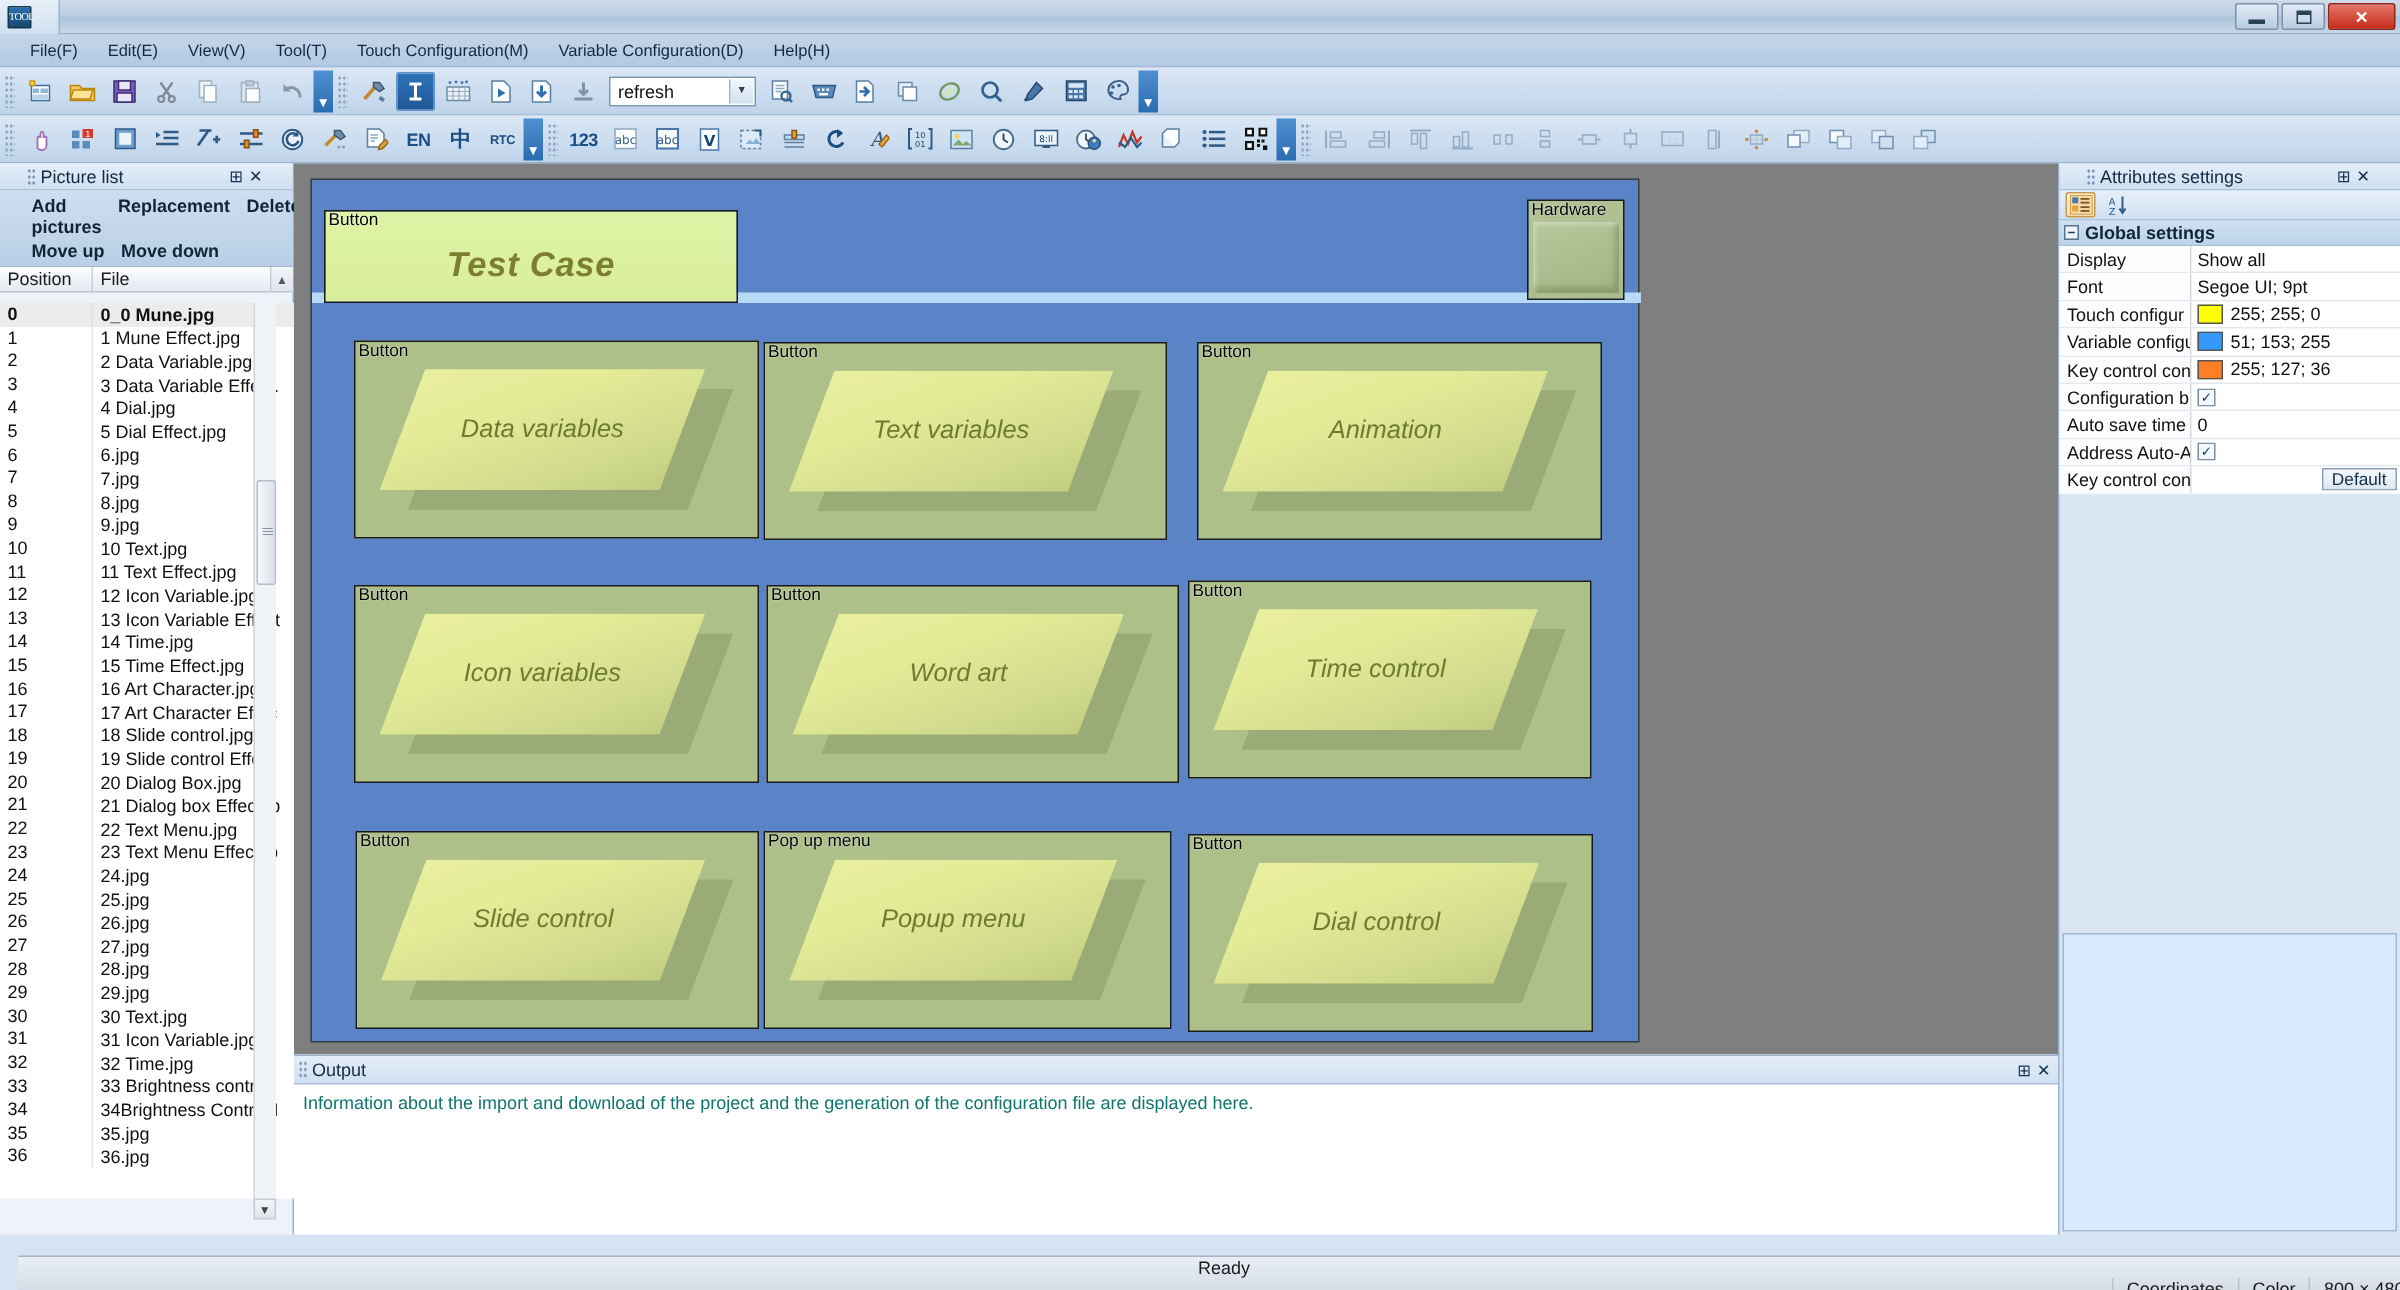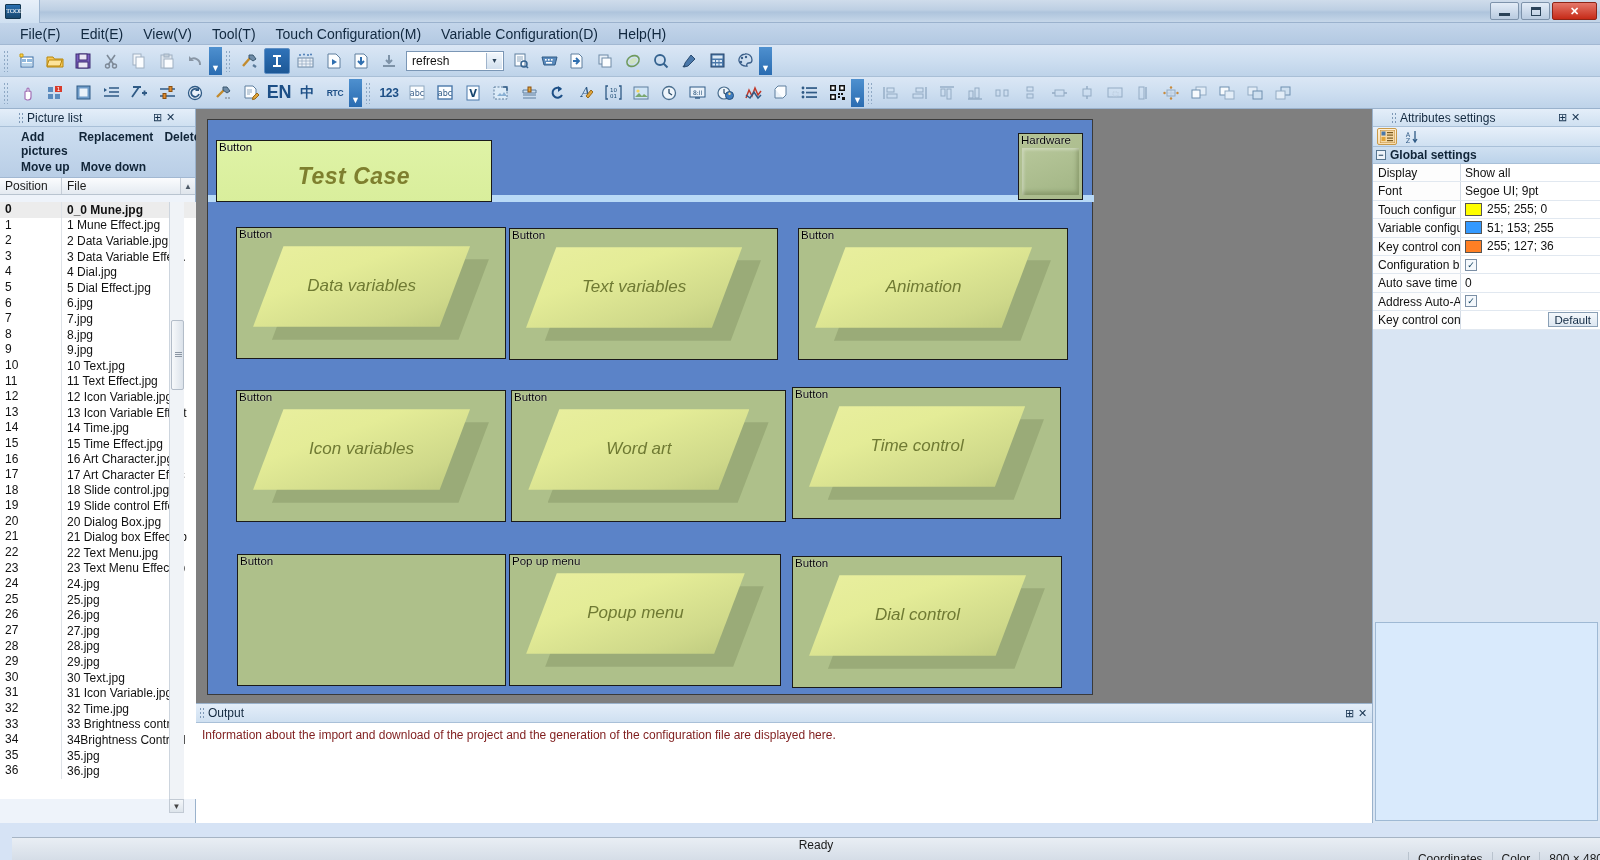--- a/index.html
+++ b/index.html
@@ -46,21 +46,21 @@
   .glyph-max { display:block; width:10px; height:9px; border:1.5px solid #2a4258; border-top-width:3px;}
 
   
   .menubar {
     position: absolute; left: 0; top: 23px; width: 1600px; height: 22px;
     background: linear-gradient(180deg,#c3d5ea,#b3c9e2);
     border-bottom: 1px solid #a2b8d2;
     display: flex; align-items: center; padding-left: 10px; gap: 0;
   }
   .menu-item {
-    padding: 3px 10px; color: #11283f; font-size: 14px; white-space: nowrap;
+    padding: 3px 10px; color: #11283f; font-size: 11px; white-space: nowrap;
     cursor: default;
   }
 
   
   .toolstrip {
     position: absolute; left: 0; width: 1600px; height: 32px;
     background: linear-gradient(180deg,#dbe7f5 0%, #cddef0 50%, #bed3e9 100%);
     border-bottom: 1px solid #a9bfd6;
     display: flex; align-items: center;
   }
@@ -205,21 +205,21 @@
   
   .output {
     position: absolute; left: 196px; top: 703px; right: 228px; height: 120px;
     background: #fff; border-top: 1px solid #9ab2cc;
   }
   .out-title {
     height: 19px; background: linear-gradient(180deg,#e4eef9,#cfe0f1);
     border-bottom: 1px solid #a9c0d8; display:flex; align-items:center; padding:0 3px;
     font-size: 12px; color:#13293f;
   }
-  .out-body { padding: 5px 6px; font-size: 12px; color: #7f1d1d; }
+  .out-body { padding: 5px 6px; font-size: 12px; color: #0f766e; }
 
   
   .rightdock {
     position: absolute; right: 0; top: 109px; width: 228px; height: 714px;
     background: #d9e5f3; border-left: 1px solid #9ab2cc;
   }
   .attr-toolbar {
     height: 20px; background: linear-gradient(180deg,#e7f0fa,#cfe0f1);
     border-bottom: 1px solid #a9c0d8; display: flex; align-items: center; gap: 4px; padding: 0 4px;
   }
@@ -534,21 +534,21 @@
         </svg>
       </div>
     <div class="tbtn">
         <svg width="16" height="16" viewBox="0 0 16 16">
           <path d="M2 1 h8 l3 3 v9 H2z" fill="#fbfdff" stroke="#5e7f9e"></path>
           <path d="M4 5 h5 M4 7 h5 M4 9 h3" stroke="#8fa8bf"></path>
           <path d="M10 12 l4-4 l2 2 l-4 4 l-2.6 .6z" fill="#e0a43a" stroke="#97691a"></path>
         </svg>
       </div>
     <div class="tbtn">
-        <span class="txt" style="font-size:18px">EN</span>
+        <span class="txt" style="font-size:12px">EN</span>
       </div>
     <div class="tbtn">
         <span class="txt" style="font-size:14px">中</span>
       </div>
     <div class="tbtn">
         <span class="txt sm">RTC</span>
       </div>
     <div class="overflow">▼</div>
 
     <div class="grip"></div>
@@ -1017,20 +1017,25 @@
         <div class="el el-btn" style="left: 584px; top: 267px; width: 269px; height: 132px;">
           <div class="el-label">Button</div>
           <div class="para">
             <div class="shadow"></div>
             <div class="face"></div>
             <div class="cap">Time control</div>
           </div>
         </div>
         <div class="el el-btn" style="left: 29px; top: 434px; width: 269px; height: 132px;">
           <div class="el-label">Button</div>
+          <div class="para">
+            <div class="shadow"></div>
+            <div class="face"></div>
+            <div class="cap">Slide control</div>
+          </div>
         </div>
         <div class="el el-btn" style="left: 301px; top: 434px; width: 272px; height: 132px;">
           <div class="el-label">Pop up menu</div>
           <div class="para">
             <div class="shadow"></div>
             <div class="face"></div>
             <div class="cap">Popup menu</div>
           </div>
         </div>
         <div class="el el-btn" style="left: 584px; top: 436px; width: 270px; height: 132px;">

